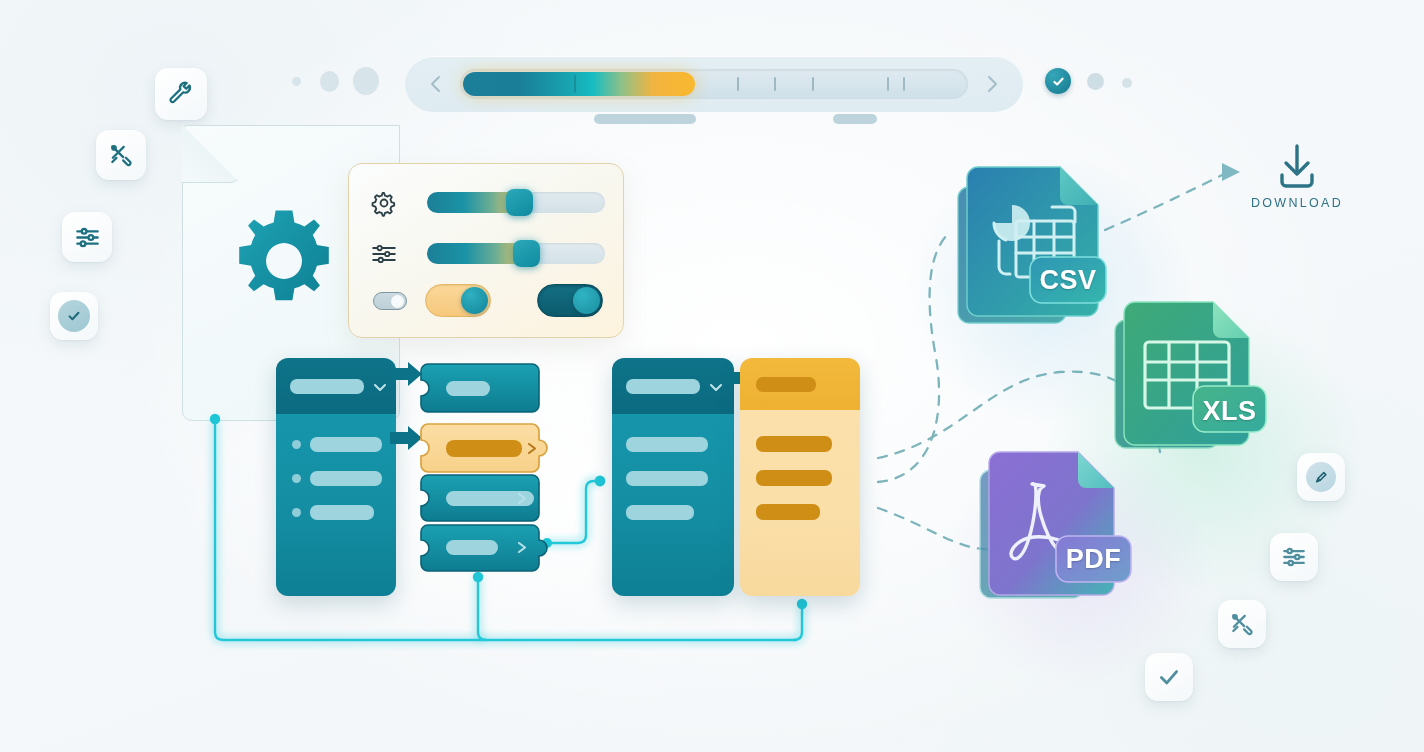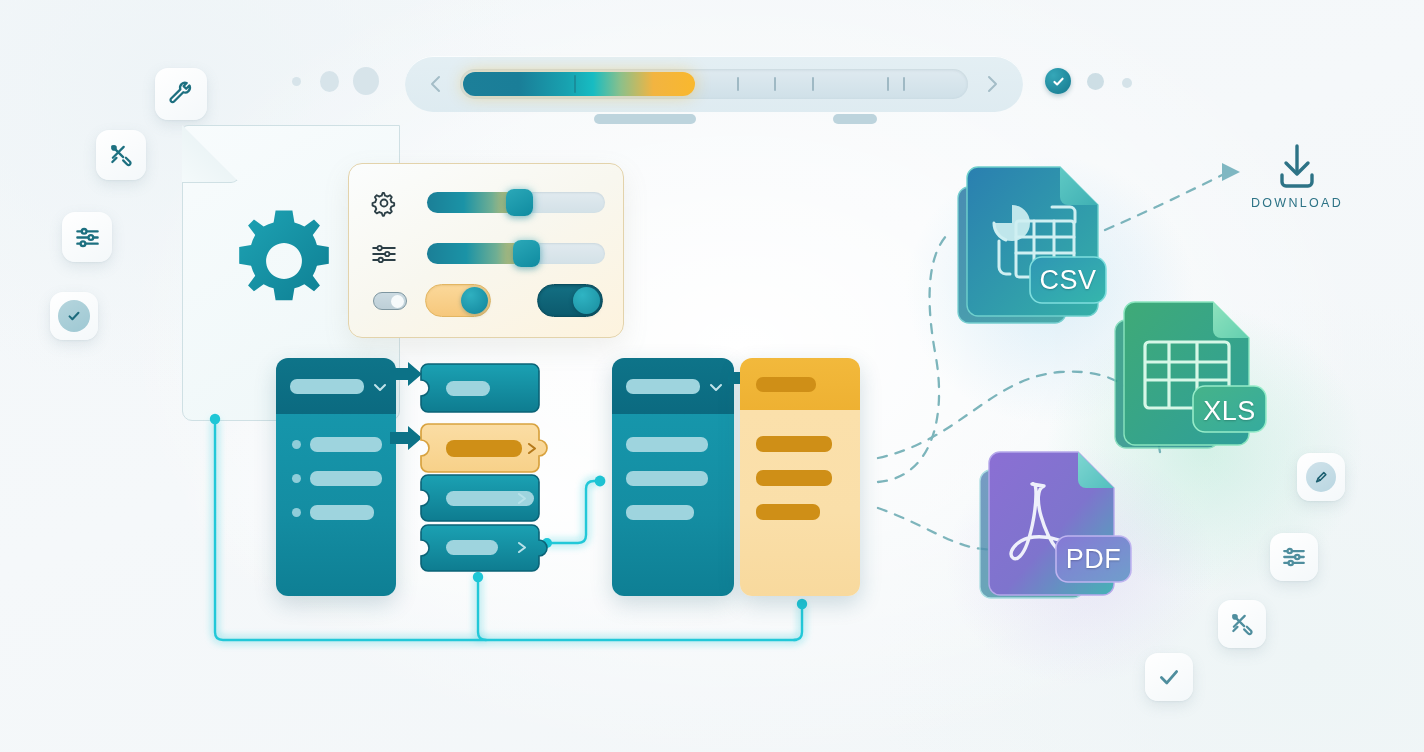--- a/index.html
+++ b/index.html
@@ -150,21 +150,21 @@
   
   .pz{position:absolute;display:flex;align-items:center;}
   .pz .pzbar{position:absolute;height:15px;border-radius:8px;}
   .pz .pzchev{position:absolute;width:13px;height:15px;}
   .pz .pzchev svg{fill:none;stroke-width:2.1;stroke-linecap:round;stroke-linejoin:round;}
 
   
   .fileicon{position:absolute;}
   .badge-label{
     position:absolute;display:flex;align-items:center;justify-content:center;
-    border-radius:11px;font-weight:400;color:#ffffff;letter-spacing:.5px;
+    border-radius:11px;font-weight:700;color:#ffffff;letter-spacing:.5px;
     text-shadow:0 1px 2px rgba(0,0,0,.22);
   }
   .dl-label{
     position:absolute;color:#2d7386;font-size:12.5px;font-weight:400;
     letter-spacing:2.3px;
   }
 </style>
 </head>
 <body>
 

